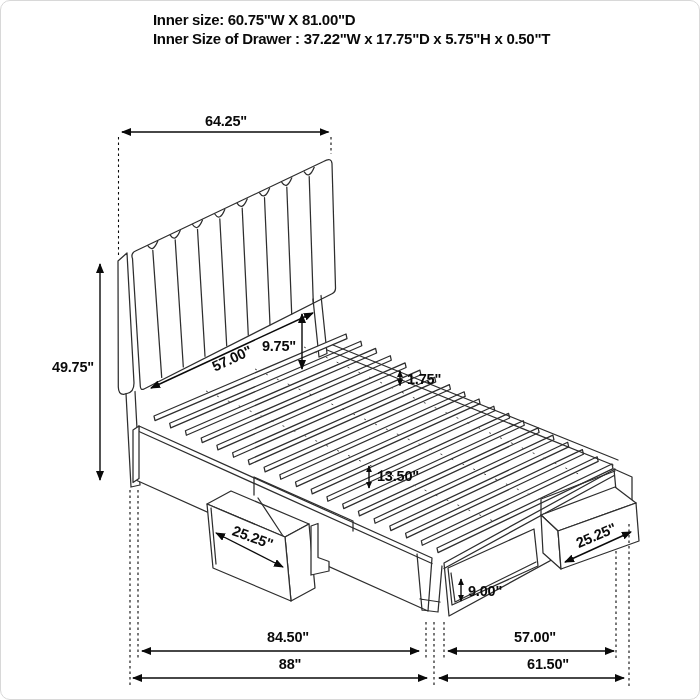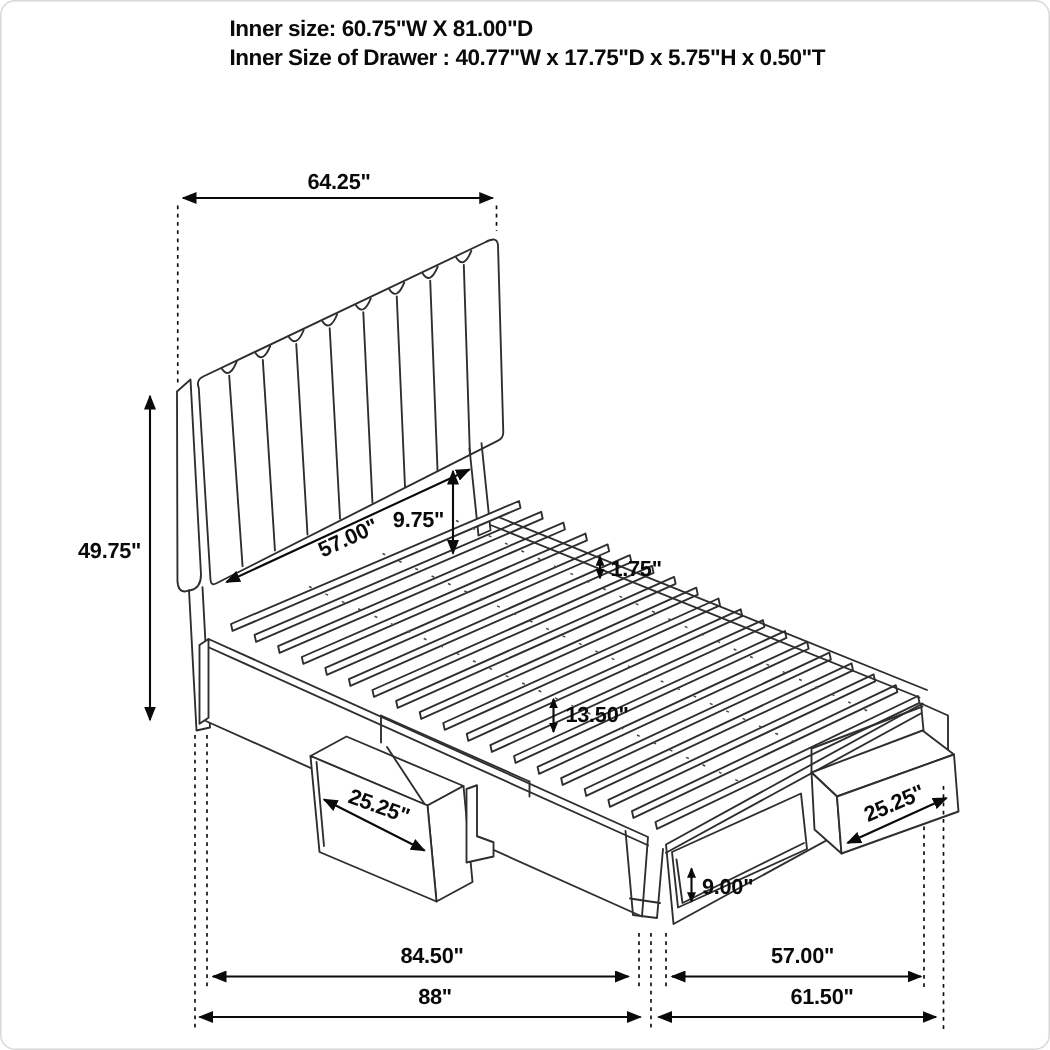--- a/index.html
+++ b/index.html
@@ -20,21 +20,21 @@
   .dimtxt{font-family:"Liberation Sans",sans-serif;font-weight:bold;font-size:14.5px;fill:#0a0a0a;letter-spacing:-0.2px;}
   .support{stroke:#4a4a4a;stroke-width:1;stroke-dasharray:2 10;fill:none;}
 </style>
 </head>
 <body>
 
 <div class="canvas">
 
   <div class="header">
     <div>Inner size: 60.75"W X 81.00"D</div>
-    <div>Inner Size of Drawer : 40.77"W x 17.75"D x 5.75"H x 0.50"T</div>
+    <div>Inner Size of Drawer : 37.22"W x 17.75"D x 5.75"H x 0.50"T</div>
   </div>
 
   <svg width="698" height="698" viewBox="0 0 698 698">
     <defs>
       <marker id="ah" viewBox="0 0 10 8" refX="9" refY="4" markerWidth="10" markerHeight="8" orient="auto-start-reverse" markerUnits="userSpaceOnUse">
         <path d="M0,0 L10,4 L0,8 Z" fill="#0a0a0a"></path>
       </marker>
       <marker id="ahs" viewBox="0 0 7 6" refX="6.2" refY="3" markerWidth="7" markerHeight="6" orient="auto-start-reverse" markerUnits="userSpaceOnUse">
         <path d="M0,0 L7,3 L0,6 Z" fill="#0a0a0a"></path>
       </marker>

